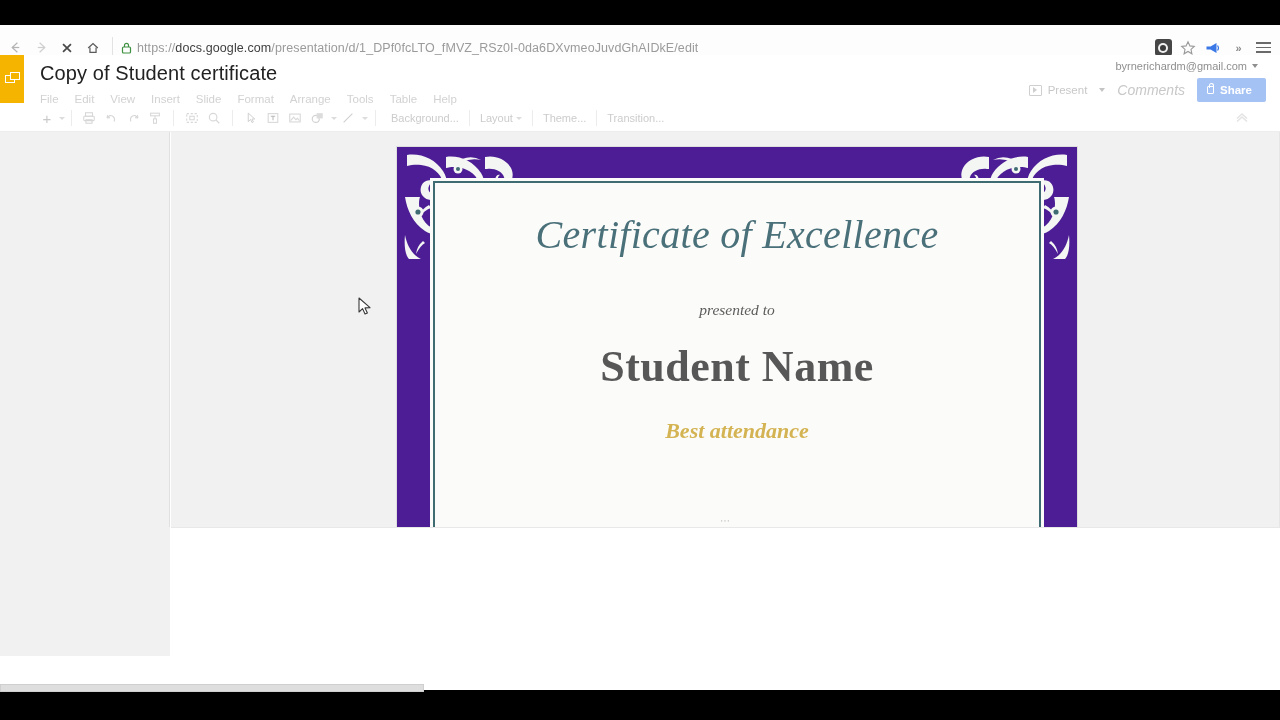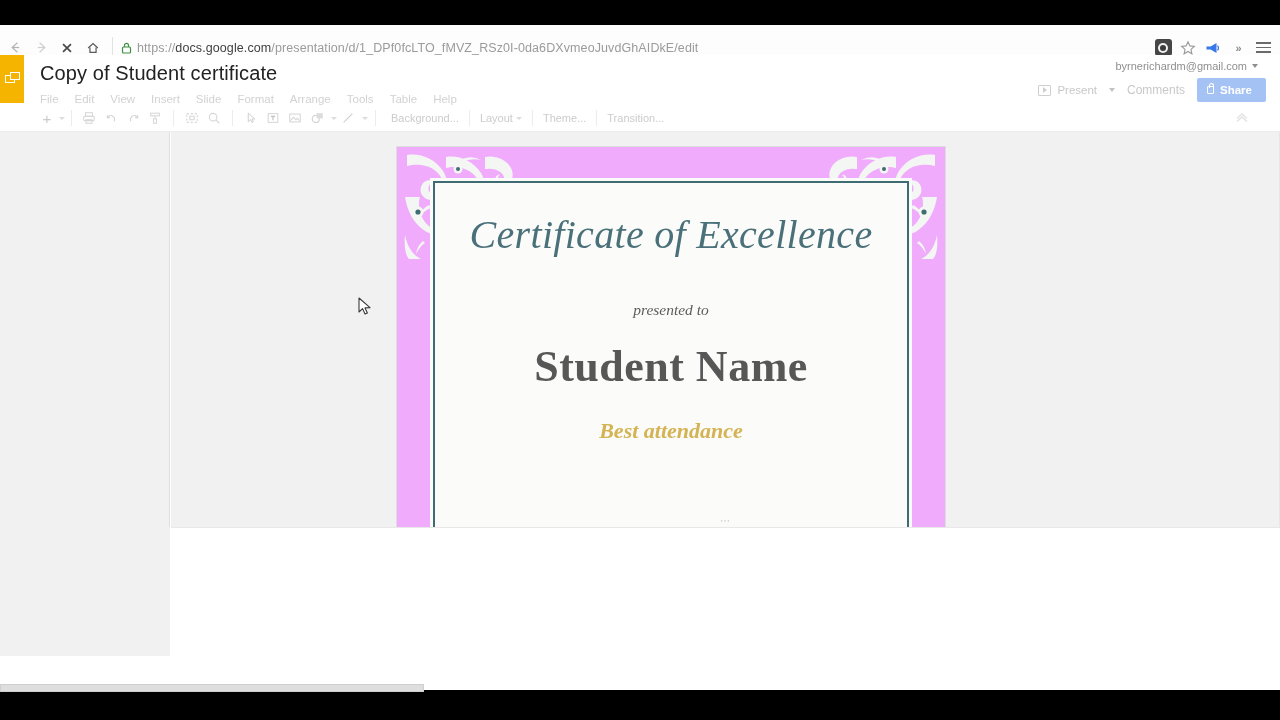--- a/index.html
+++ b/index.html
@@ -89,21 +89,21 @@
     position: absolute; right: 14px; top: 78px;
     display: flex; align-items: center; gap: 12px;
   }
   .present-btn { display:flex; align-items:center; gap:6px; font-size:11.5px; color:#c8c8c8; }
   .present-play {
     width: 13px; height: 11px; border:1.5px solid #cfcfcf; border-radius:1px;
     display:flex; align-items:center; justify-content:center;
   }
   .present-play i { width:0;height:0;border-left:4px solid #cfcfcf;border-top:3px solid transparent;border-bottom:3px solid transparent; display:block;}
   .present-caret { width:0;height:0;border-left:3.5px solid transparent;border-right:3.5px solid transparent;border-top:4px solid #c4c4c4; }
-  .comments-btn { font-size: 12px; color: #c8c8c8; }
+  .comments-btn { font-size: 14px; color: #c8c8c8; font-style: italic; }
   .share-btn {
     background: #a4c2f4; color: #fff; font-size: 11.5px; font-weight: bold;
     padding: 6px 14px 6px 10px; border-radius: 2px;
     display: flex; align-items: center; gap: 6px;
   }
   .share-lock { width:7px;height:8px;border:1.4px solid #fff;border-radius:1px;position:relative; }
   .share-lock:before { content:''; position:absolute; top:-4px; left:1px; width:3px;height:4px;border:1.4px solid #fff;border-bottom:none;border-radius:3px 3px 0 0;}
 
   
   .toolbar {
@@ -128,22 +128,22 @@
   }
   .canvas-area {
     position: absolute; left: 171px; top: 0; right: 0; height: 524px;
     background: #f1f1f1;
     border-right: 1px solid #e6e6e6;
   }
 
   
   .slide {
     position: absolute; left: 397px; top: 147px;
-    width: 548px; height: 497px;
-    background: #f0abfc;
+    width: 680px; height: 497px;
+    background: #4c1d95;
     box-shadow: 0 0 0 1px rgba(0,0,0,0.08);
     overflow: hidden;
   }
   .slide-inner {
     position: absolute; left: 36px; top: 34px; right: 36px; bottom: 34px;
     background: #fbfbfa;
     border: 2px solid #3f6b72;
     outline: 3px solid #fbfbfa;
   }
   .orn { position: absolute; pointer-events: none; }

